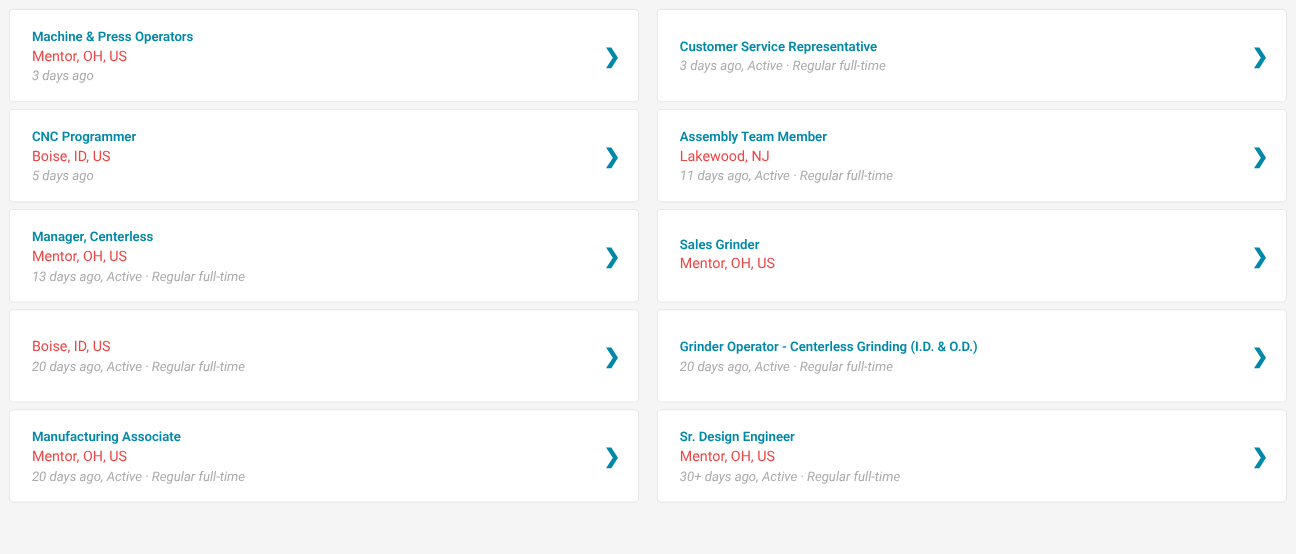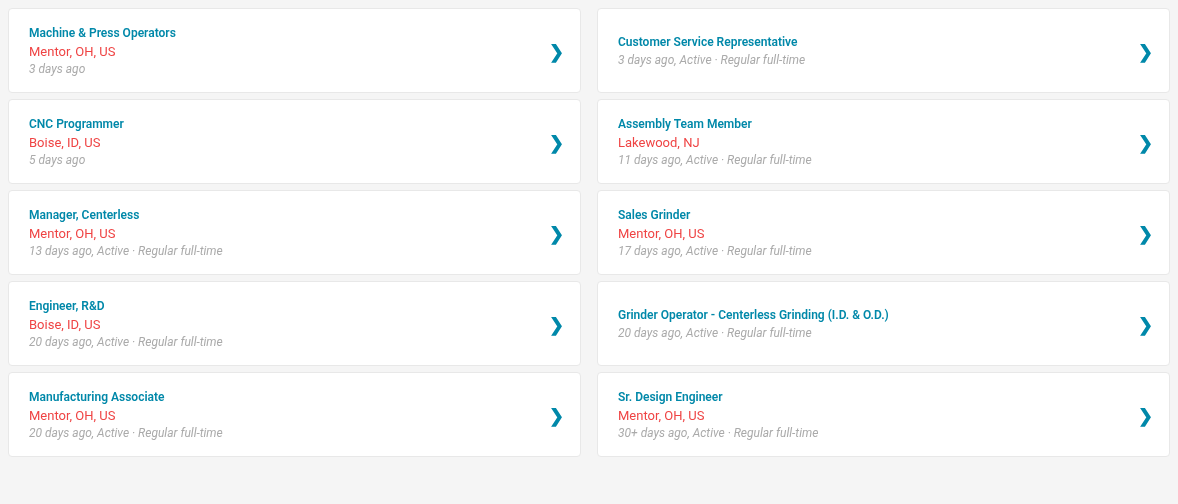--- a/index.html
+++ b/index.html
@@ -79,21 +79,20 @@
         <div class="job-meta">5 days ago</div>
         <div class="chevron">❯</div>
       </div>
       <div class="job-card">
         <div class="job-title">Manager, Centerless</div>
         <div class="job-location">Mentor, OH, US</div>
         <div class="job-meta">13 days ago, Active · Regular full-time</div>
         <div class="chevron">❯</div>
       </div>
       <div class="job-card">
-        <div class="job-title">Engineer, R&amp;D</div>
         <div class="job-location">Boise, ID, US</div>
         <div class="job-meta">20 days ago, Active · Regular full-time</div>
         <div class="chevron">❯</div>
       </div>
       <div class="job-card">
         <div class="job-title">Manufacturing Associate</div>
         <div class="job-location">Mentor, OH, US</div>
         <div class="job-meta">20 days ago, Active · Regular full-time</div>
         <div class="chevron">❯</div>
       </div>
@@ -106,21 +105,20 @@
       </div>
       <div class="job-card">
         <div class="job-title">Assembly Team Member</div>
         <div class="job-location">Lakewood, NJ</div>
         <div class="job-meta">11 days ago, Active · Regular full-time</div>
         <div class="chevron">❯</div>
       </div>
       <div class="job-card">
         <div class="job-title">Sales Grinder</div>
         <div class="job-location">Mentor, OH, US</div>
-        <div class="job-meta">17 days ago, Active · Regular full-time</div>
         <div class="chevron">❯</div>
       </div>
       <div class="job-card">
         <div class="job-title">Grinder Operator - Centerless Grinding (I.D. &amp; O.D.)</div>
         <div class="job-meta">20 days ago, Active · Regular full-time</div>
         <div class="chevron">❯</div>
       </div>
       <div class="job-card">
         <div class="job-title">Sr. Design Engineer</div>
         <div class="job-location">Mentor, OH, US</div>

